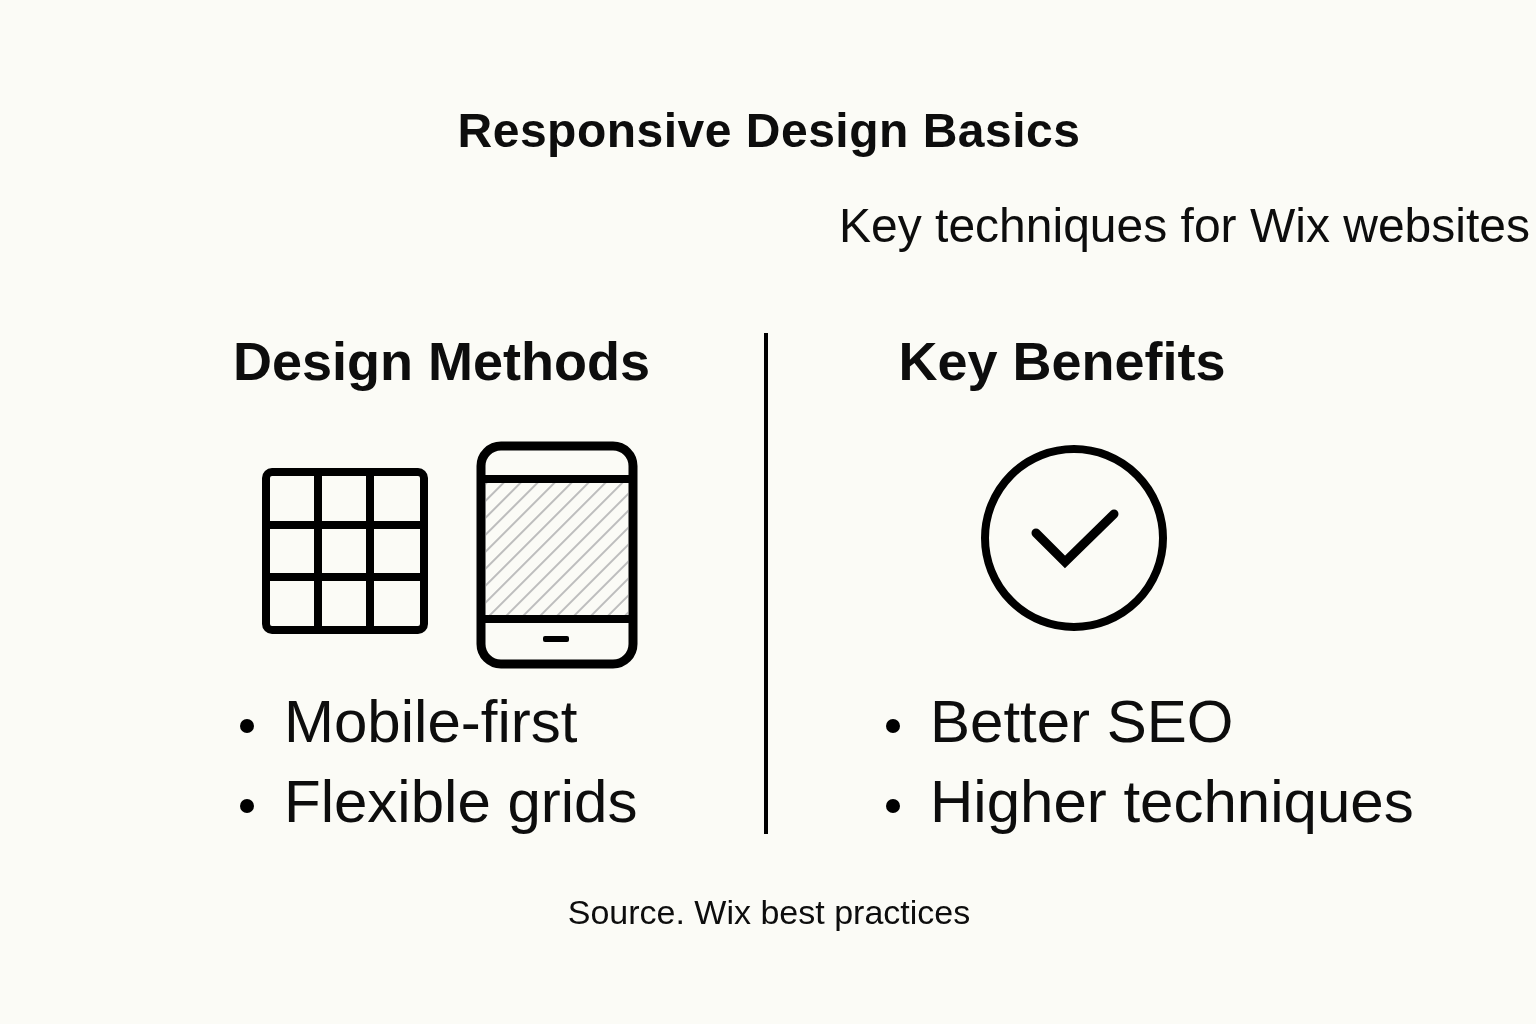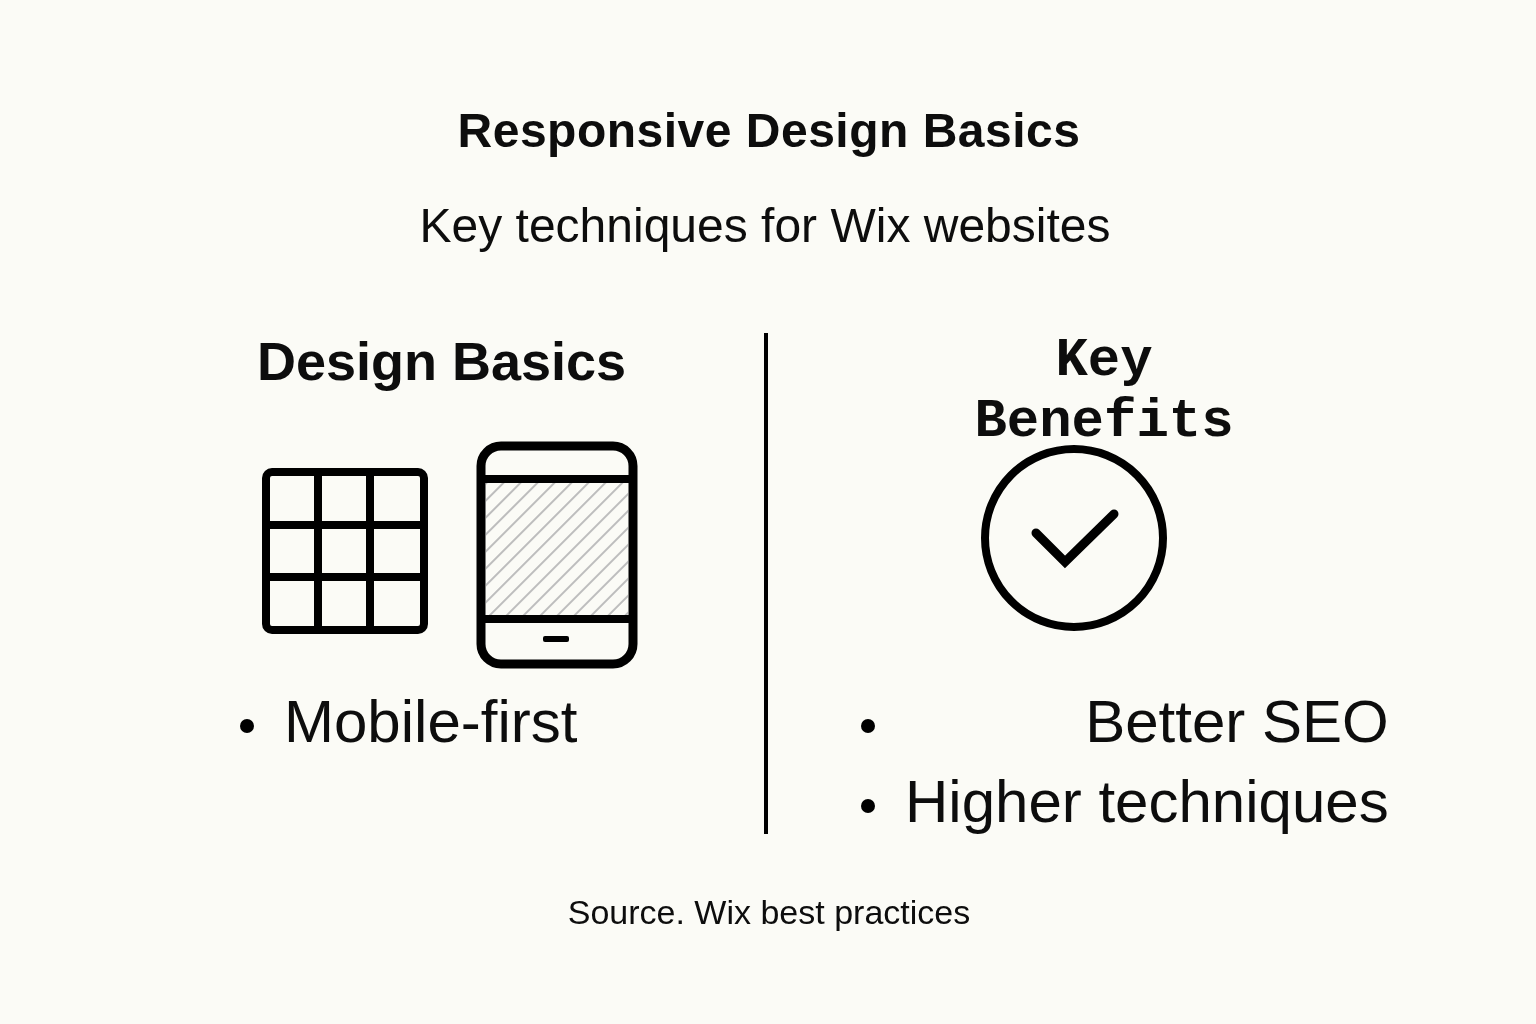--- a/index.html
+++ b/index.html
@@ -12,53 +12,53 @@
     color: #0d0d0d;
   }
   .abs { position: absolute; }
   .title {
     left: 4px; width: 1530px; top: 103px;
     text-align: center; font-size: 48px; font-weight: 700;
     letter-spacing: 0.5px;
   }
   .subtitle {
     left: 0; width: 1530px; top: 198px;
-    text-align: center; font-size: 48px; font-weight: 400;
+    text-align: right; font-size: 48px; font-weight: 400;
   }
   .col-heading { font-size: 54px; font-weight: 700; top: 330px; }
   .h-left { left: 209px; width: 465px; text-align: center; }
-  .h-right { left: 924px; width: 360px; text-align: center; font-family: Liberation Mono, monospace; }
+  .h-right { left: 882px; width: 360px; text-align: center; }
   .divider {
     left: 764px; top: 333px; width: 4px; height: 501px;
     background: #000;
   }
   .bullets { list-style: none; margin: 0; padding: 0; }
   .bullets li {
     position: relative; font-size: 60px; line-height: 80px;
     padding-left: 47px;
   }
   .bullets li::before {
     content: ""; position: absolute; left: 3px; top: 37px;
     width: 14px; height: 14px; border-radius: 50%; background: #000;
   }
   .b-left { left: 237px; top: 682px; }
-  .b-right { left: 858px; top: 682px; text-align: right; }
+  .b-right { left: 883px; top: 682px; }
   .source {
     left: 0; width: 1538px; top: 893px; text-align: center;
     font-size: 34px;
   }
   svg { position: absolute; }
 </style>
 </head>
 <body>
 
 <div class="abs title">Responsive Design Basics</div>
 <div class="abs subtitle">Key techniques for Wix websites</div>
 
-<div class="abs col-heading h-left">Design Basics</div>
+<div class="abs col-heading h-left">Design Methods</div>
 
 <svg style="left:262px; top:468px;" width="166" height="166" viewBox="0 0 166 166">
   <rect x="4" y="4" width="158" height="158" rx="6" fill="none" stroke="#000" stroke-width="8"></rect>
   <line x1="56" y1="4" x2="56" y2="162" stroke="#000" stroke-width="8"></line>
   <line x1="108" y1="4" x2="108" y2="162" stroke="#000" stroke-width="8"></line>
   <line x1="4" y1="57" x2="162" y2="57" stroke="#000" stroke-width="8"></line>
   <line x1="4" y1="109" x2="162" y2="109" stroke="#000" stroke-width="8"></line>
 </svg>
 
 <svg style="left:476px; top:441px;" width="162" height="228" viewBox="0 0 162 228">
@@ -69,20 +69,21 @@
   </defs>
   <rect x="10" y="38" width="142" height="136" fill="url(#hatch)"></rect>
   <rect x="5" y="5" width="152" height="218" rx="20" fill="none" stroke="#000" stroke-width="9"></rect>
   <line x1="5" y1="38" x2="157" y2="38" stroke="#000" stroke-width="8"></line>
   <line x1="5" y1="178" x2="157" y2="178" stroke="#000" stroke-width="8"></line>
   <rect x="67" y="195" width="26" height="6" rx="2" fill="#000"></rect>
 </svg>
 
 <ul class="abs bullets b-left">
   <li>Mobile-first</li>
+  <li>Flexible grids</li>
 </ul>
 
 <div class="abs divider"></div>
 
 <div class="abs col-heading h-right">Key Benefits</div>
 
 <svg style="left:978px; top:442px;" width="192" height="192" viewBox="0 0 192 192">
   <circle cx="96" cy="96" r="89" fill="none" stroke="#000" stroke-width="8"></circle>
   <polyline points="58,91 87,120 136,72" fill="none" stroke="#000" stroke-width="9" stroke-linecap="round" stroke-linejoin="miter"></polyline>
 </svg>

